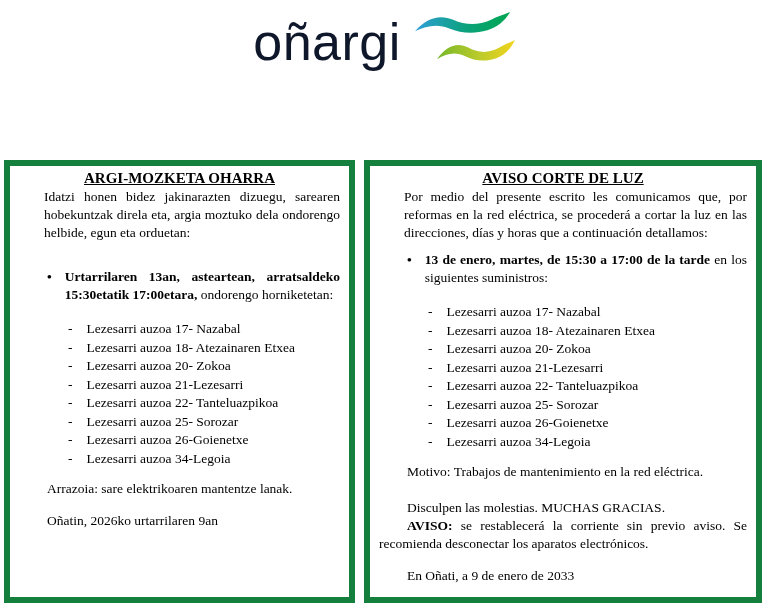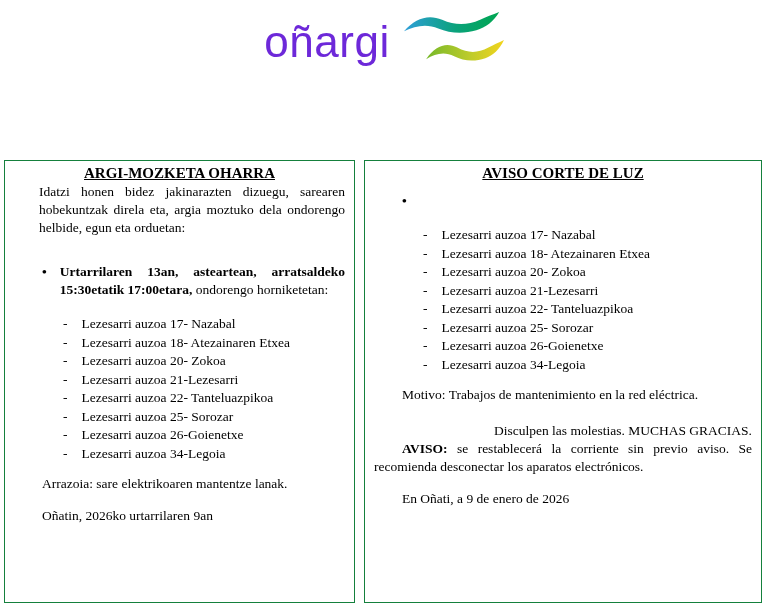--- a/index.html
+++ b/index.html
@@ -15,34 +15,34 @@
 
   
   .logo-row {
     position: absolute; top: 8px; left: 0; width: 768px;
     display: flex; justify-content: center; align-items: flex-end; gap: 14px;
     height: 60px;
   }
   .logo-text {
     font-family: "Liberation Sans", sans-serif;
     font-weight: 400;
-    font-size: 44px;
+    font-size: 52px;
     line-height: 52px;
-    color: #6d28d9;
+    color: #0f172a;
     letter-spacing: 0.5px;
   }
   .logo-waves { width: 100px; height: 56px; margin-bottom: 2px; }
 
   
   .columns {
     position: absolute; top: 160px; left: 4px;
     width: 758px; display: flex; justify-content: space-between;
   }
   .notice-box {
-    border: 1px solid #15803d;
+    border: 6px solid #15803d;
     box-sizing: border-box;
     height: 443px;
     padding: 3px 9px;
     font-size: 13.5px;
     line-height: 18px;
     overflow: hidden;
   }
   .col-basque  { width: 351px; }
   .col-spanish { width: 398px; font-family: Liberation Serif, serif; }
 
@@ -62,21 +62,21 @@
   }
   .col-spanish .bullet { margin-top: 9px; }
   .bullet .dot { flex: 0 0 auto; font-weight: bold; }
   .bullet-text { text-align: justify; }
 
   .streets { list-style: none; margin: 16px 0 0 0; padding: 0; }
   .street  { display: flex; gap: 14px; padding-left: 49px; line-height: 18.5px; }
   .street .dash { flex: 0 0 auto; }
 
   .reason { margin-top: 12px; text-indent: 28px; }
-  .thanks { margin-top: 18px; text-indent: 28px; text-align: right; }
+  .thanks { margin-top: 18px; text-indent: 28px; }
   .note   { text-indent: 28px; text-align: justify; }
   .date   { margin-top: 14px; text-indent: 28px; }
   b { font-weight: bold; }
 </style>
 </head>
 <body>
 
 <div class="page">
 
   <header class="logo-row">
@@ -145,23 +145,25 @@
             <span>Lezesarri auzoa 34-Legoia</span>
           </li>
       </ul>
 
       <p class="reason">Arrazoia: sare elektrikoaren mantentze lanak.</p>
       <p class="date">Oñatin, 2026ko urtarrilaren 9an</p>
     </section>
 
     <section class="notice-box col-spanish">
       <h2 class="title">AVISO CORTE DE LUZ</h2>
+      <p class="intro">Por medio del presente escrito les comunicamos que, por reformas en la red eléctrica, se procederá a cortar la luz en las direcciones, días y horas que a continuación detallamos:</p>
 
       <div class="bullet">
         <span class="dot">•</span>
+        <p class="bullet-text"><b>13 de enero,  martes, de 15:30 a 17:00 de la tarde</b><span> en los siguientes suministros:</span></p>
       </div>
 
       <ul class="streets">
         <li class="street">
             <span class="dash">-</span>
             <span>Lezesarri auzoa 17- Nazabal</span>
           </li>
         <li class="street">
             <span class="dash">-</span>
             <span>Lezesarri auzoa 18- Atezainaren Etxea</span>
@@ -188,17 +190,17 @@
           </li>
         <li class="street">
             <span class="dash">-</span>
             <span>Lezesarri auzoa 34-Legoia</span>
           </li>
       </ul>
 
       <p class="reason">Motivo: Trabajos de mantenimiento en la red eléctrica.</p>
       <p class="thanks">Disculpen las molestias. MUCHAS GRACIAS.</p>
       <p class="note"><b>AVISO:</b><span> se restablecerá la corriente sin previo aviso. Se recomienda desconectar los aparatos electrónicos.</span></p>
-      <p class="date">En Oñati, a 9 de enero de 2026</p>
+      <p class="date">En Oñati, a 9 de enero de 2033</p>
     </section>
 
   </div>
 </div>
 
 </body></html>

